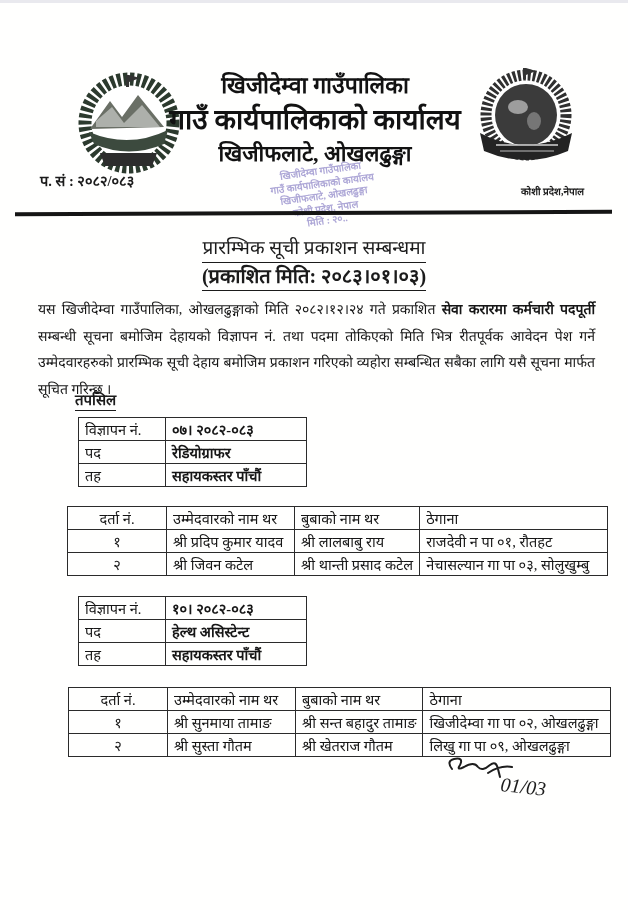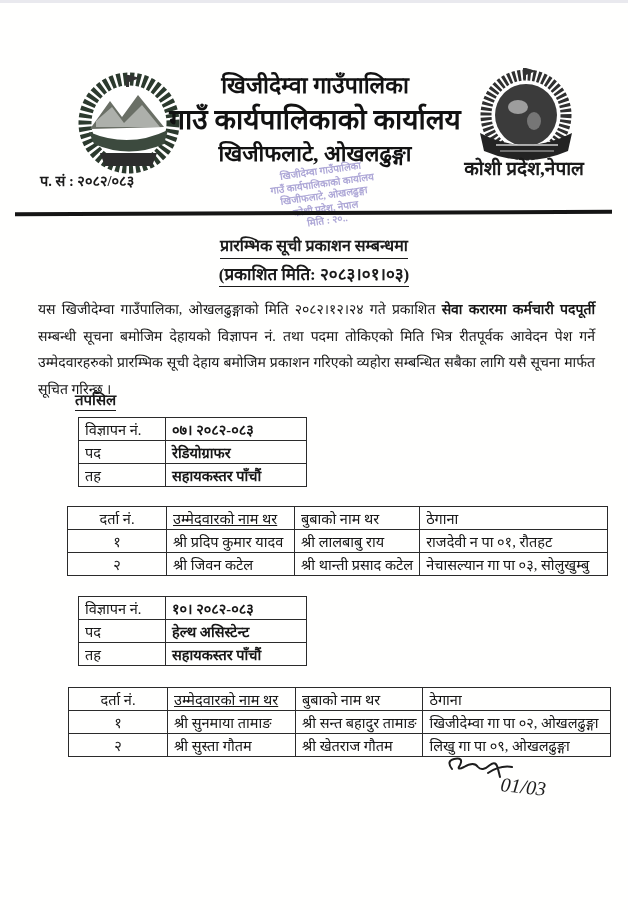--- a/index.html
+++ b/index.html
@@ -14,42 +14,42 @@
   .emblem-left  { left:72px;  top:66px; }
   .emblem-right { left:466px; top:60px; }
   .header-center {
     position:absolute; left:140px; top:68px; width:350px;
     text-align:center; font-weight:bold; color:#121212;
   }
   .h-muni   { font-size:23px; line-height:30px; }
   .h-office { font-size:28px; line-height:37px; }
   .h-addr   { font-size:22px; line-height:32px; }
   .ref-no   { position:absolute; left:40px;  top:167px; font-weight:bold; font-size:14.5px;text-align:right; }
-  .province { position:absolute; right:44px; top:152px; font-weight:bold; font-size:19px; }
+  .province { position:absolute; right:44px; top:181px; font-weight:bold; font-size:10px; }
   
   .stamp {
     position:absolute; left:244px; top:162px; width:160px;
     transform:rotate(-8deg);
     color:#8b82c6; opacity:.7;
     font-size:10px; line-height:12.5px; text-align:center; font-weight:bold;
     pointer-events:none;
   }
   
   .rule { position:absolute; left:15px; top:208px; width:597px; height:4px; background:#151515; transform:rotate(-0.25deg); }
   
   .doc-title {
     position:absolute; left:0; top:231px; width:100%; text-align:center;
   }
   .doc-title .t {
-    display:inline-block; font-weight:bold; font-size:16px;
+    display:inline-block; font-weight:normal; font-size:19px;
     border-bottom:1.7px solid #1b1b1b; padding-bottom:2px;
   }
   .doc-date { position:absolute; left:0; top:259px; width:100%; text-align:center; }
   .doc-date .t {
-    display:inline-block; font-weight:bold; font-size:17px;
+    display:inline-block; font-weight:bold; font-size:20px;
     border-bottom:1.5px solid #1b1b1b; padding-bottom:1px;
   }
   
   .body-para {
     position:absolute; left:38px; top:294px; width:557px;
     font-size:14px; line-height:26.5px; text-align:justify; color:#161616;
   }
   .body-para b { font-weight:bold; }
   .tapasil {
     position:absolute; left:75px; top:386px; font-size:15px; font-weight:bold;
@@ -64,21 +64,21 @@
   .info-table   { position:absolute; }
   .info-table-1 { left:78px; top:414px; }
   .info-table-2 { left:78px; top:593px; }
   .info-table .c-label { width:74px;  }
   .info-table .c-value { width:128px;font-weight:bold; }
   .cand-table   { position:absolute; }
   .cand-table-1 { left:67px; top:503px; }
   .cand-table-2 { left:68px; top:684px; }
   .cand-table .c-sn   { width:86px; text-align:center; }
   .cand-table td.sn   { text-align:center; }
-  .cand-table .c-name { width:115px;text-decoration:underline; }
+  .cand-table .c-name { width:115px; }
   .cand-table .c-dad  { width:112px; }
   .cand-table .c-addr { width:175px; }
   
   .signature { position:absolute; left:438px; top:748px; width:130px; height:62px; }
 </style>
 </head>
 <body>
 
 <div class="page">
 

